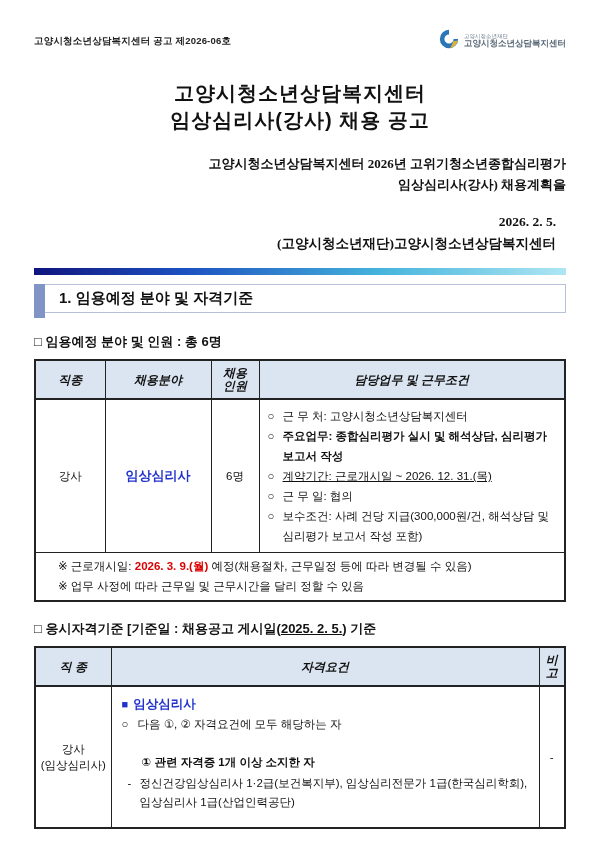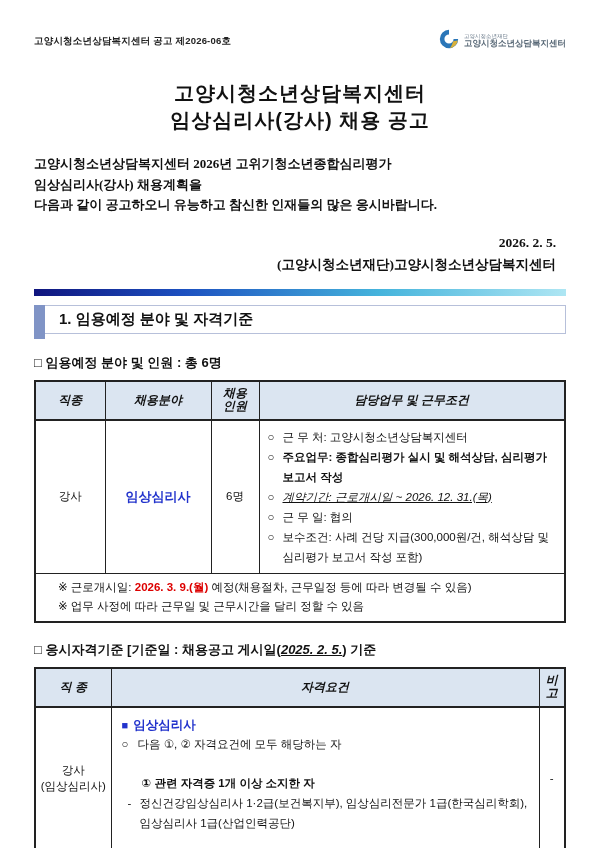--- a/index.html
+++ b/index.html
@@ -16,21 +16,21 @@
   .logo{display:flex;align-items:center;gap:4px;}
   .logo-texts{display:flex;flex-direction:column;line-height:1.15;}
   .logo-small{font-size:5.5px;color:#6a7a8a;}
   .logo-main{font-size:8.5px;font-weight:bold;color:#5a6a78;}
 
   
   .doc-title{margin-top:26px;text-align:center;font-size:20px;font-weight:800;
     line-height:27px;letter-spacing:1px;color:#111;}
 
   
-  .intro{margin-top:20px;text-align:left;font-family:"Liberation Serif","DejaVu Serif",serif;
+  .intro{margin-top:20px;text-align:right;font-family:"Liberation Serif","DejaVu Serif",serif;
     font-weight:bold;font-size:13px;line-height:20.5px;color:#111;}
 
   .date-block{margin-top:16px;text-align:right;font-family:"Liberation Serif","DejaVu Serif",serif;
     font-weight:bold;font-size:13.5px;line-height:22px;color:#111;padding-right:10px;}
 
   
   .grad-bar{margin-top:13px;height:7px;width:100%;
     background:linear-gradient(90deg,#10157e 0%,#1c50c0 28%,#45b4dc 65%,#aee6f3 100%);}
 
   
@@ -51,21 +51,21 @@
     height:33px;line-height:14px;padding:2px;}
   td{font-size:11.5px;color:#111;}
   .center{text-align:center;vertical-align:middle;}
   .field-blue{color:#2233cc;font-weight:800;font-size:13px;}
 
   .duties-cell{vertical-align:middle;padding:6px 8px 6px 8px;}
   .duty{display:flex;line-height:20px;}
   .duty .mk{width:15px;flex:none;}
   .duty .tx{flex:1;}
   .b{font-weight:bold;}
-  .u{text-decoration:underline;font-style:italic;}
+  .u{text-decoration:underline;}
 
   .notes-cell{padding:4px 22px;line-height:19.5px;}
   .red{color:#dd0000;font-weight:bold;}
 
   .h2wrap{margin-top:18px;}
 
   
   .t2-job{line-height:16px;}
   .req-cell{vertical-align:top;padding:8px 10px 6px 10px;line-height:19.5px;}
   .req-title{color:#2233cc;font-weight:800;font-size:12.5px;}
@@ -100,21 +100,20 @@
   </div>
 
   <div class="doc-title">
     <div>고양시청소년상담복지센터</div>
     <div>임상심리사(강사) 채용 공고</div>
   </div>
 
   <div class="intro">
     <div>고양시청소년상담복지센터 2026년 고위기청소년종합심리평가</div>
     <div>임상심리사(강사) 채용계획을</div>
-    <div>다음과 같이 공고하오니 유능하고 참신한 인재들의 많은 응시바랍니다.</div>
   </div>
 
   <div class="date-block">
     <div>2026. 2. 5.</div>
     <div>(고양시청소년재단)고양시청소년상담복지센터</div>
   </div>
 
   <div class="grad-bar"></div>
 
   <div class="sec-header">

